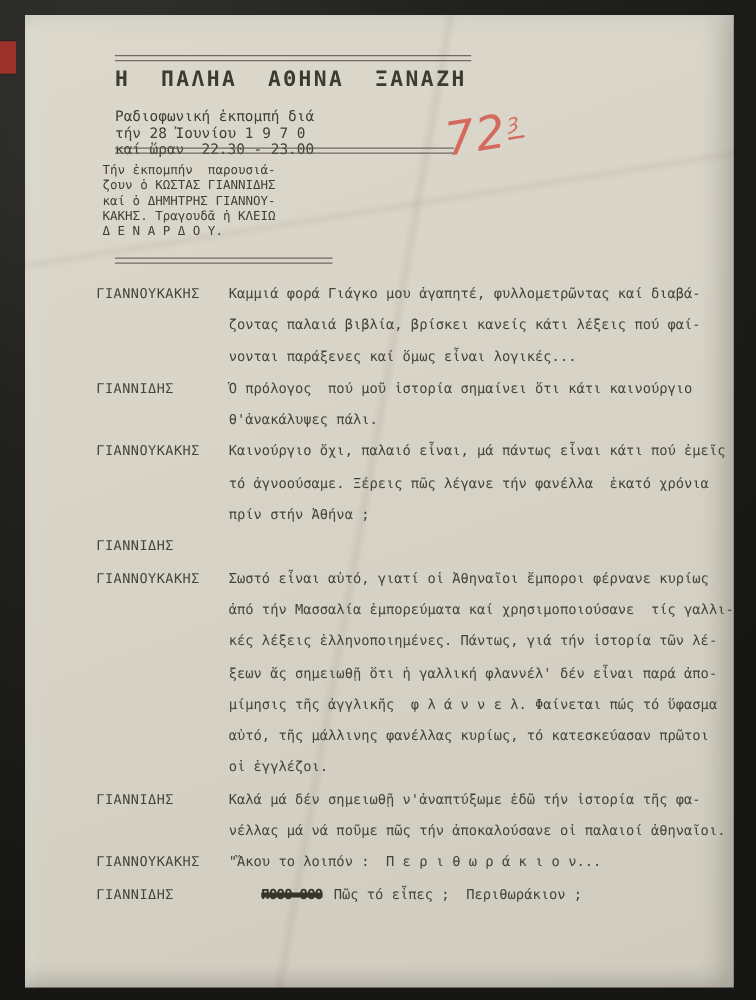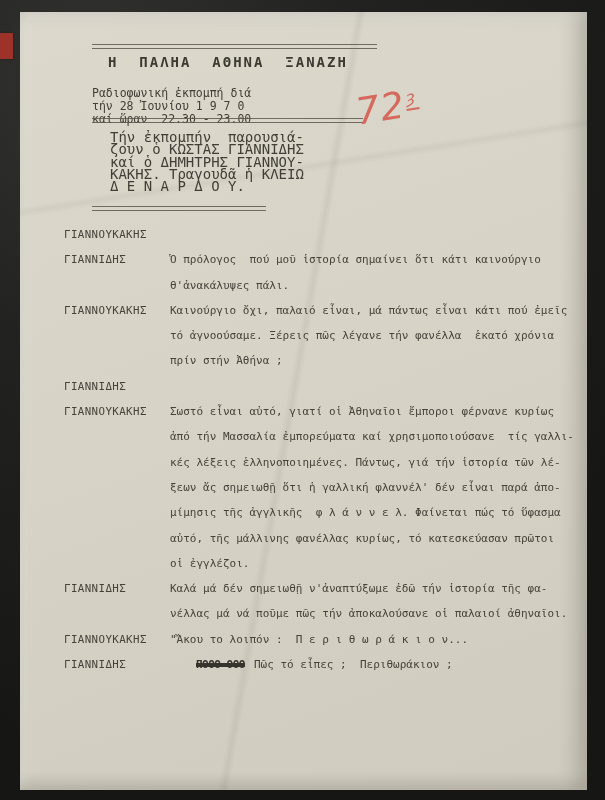--- a/index.html
+++ b/index.html
@@ -27,48 +27,48 @@
   }
   .sep{
     position:absolute;height:3.4px;
     border-top:1.7px solid #5d594f;border-bottom:1.7px solid #5d594f;
     opacity:.85;
   }
   .sep1{left:72px;top:32px;width:285px;}
   .sep2{left:72px;top:106px;width:271px;}
   .sep3{left:72px;top:194px;width:174px;}
   .doc-title{
-    position:absolute;left:88px;top:42px;
-    font-size:14px;font-weight:bold;letter-spacing:2px;white-space:pre;
+    position:absolute;left:72px;top:42px;
+    font-size:17px;font-weight:bold;letter-spacing:2px;white-space:pre;
     color:#3d3a33;
   }
   .broadcast{
     position:absolute;left:72px;top:75px;
     font-size:11.5px;line-height:13px;white-space:pre;color:#413e37;
   }
   .presenters{
-    position:absolute;left:90px;top:119px;
-    font-size:14px;line-height:12.3px;white-space:pre;color:#413e37;
+    position:absolute;left:62px;top:119px;
+    font-size:10px;line-height:12.3px;white-space:pre;color:#413e37;
   }
   .hand-number{
     position:absolute;left:336px;top:74px;
     font-family:"DejaVu Sans", sans-serif;font-style:italic;
     font-size:37px;color:#d4695d;transform:rotate(-9deg);
     font-weight:400;letter-spacing:1px;
   }
   .hand-number .sup{
     font-size:17px;position:relative;top:-13px;left:1px;
     border-bottom:2px solid #d4695d;padding:0 2px 1px 1px;
   }
   .dialogue{
     position:absolute;left:0;top:210px;width:567px;
   }
   .entry{display:flex;align-items:flex-start;}
   .speaker{
-    flex:none;width:106px;margin-left:44px;
+    flex:none;width:106px;margin-left:57px;
     font-size:10.8px;letter-spacing:.4px;line-height:25.3px;color:#46433b;
   }
   .text-col{
     width:404px;font-size:11px;line-height:25.3px;
     white-space:pre-wrap;color:#46433b;
   }
   .struck{
     font-weight:bold;color:#36342c;letter-spacing:-.5px;
     text-decoration:line-through;text-decoration-thickness:3.5px;
     margin-right:9px;
@@ -96,20 +96,23 @@
 ΚΑΚΗΣ. Τραγουδᾶ ἡ ΚΛΕΙΩ
 Δ Ε Ν Α Ρ Δ Ο Υ.</div>
 
   <div class="sep sep3"></div>
 
   <div class="hand-number"><span>72</span><span class="sup">ȝ</span></div>
 
   <div class="dialogue">
   <div class="entry">
     <div class="speaker">ΓΙΑΝΝΟΥΚΑΚΗΣ</div>
+    <div class="text-col"><span>Καμμιά φορά Γιάγκο μου ἀγαπητέ, φυλλομετρῶντας καί διαβά-
+ζοντας παλαιά βιβλία, βρίσκει κανείς κάτι λέξεις πού φαί-
+νονται παράξενες καί ὅμως εἶναι λογικές...</span></div>
   </div>
 
   <div class="entry">
     <div class="speaker">ΓΙΑΝΝΙΔΗΣ</div>
     <div class="text-col"><span>Ὁ πρόλογος  πού μοῦ ἱστορία σημαίνει ὅτι κάτι καινούργιο
 θ'ἀνακάλυψες πάλι.</span></div>
   </div>
 
   <div class="entry">
     <div class="speaker">ΓΙΑΝΝΟΥΚΑΚΗΣ</div>

